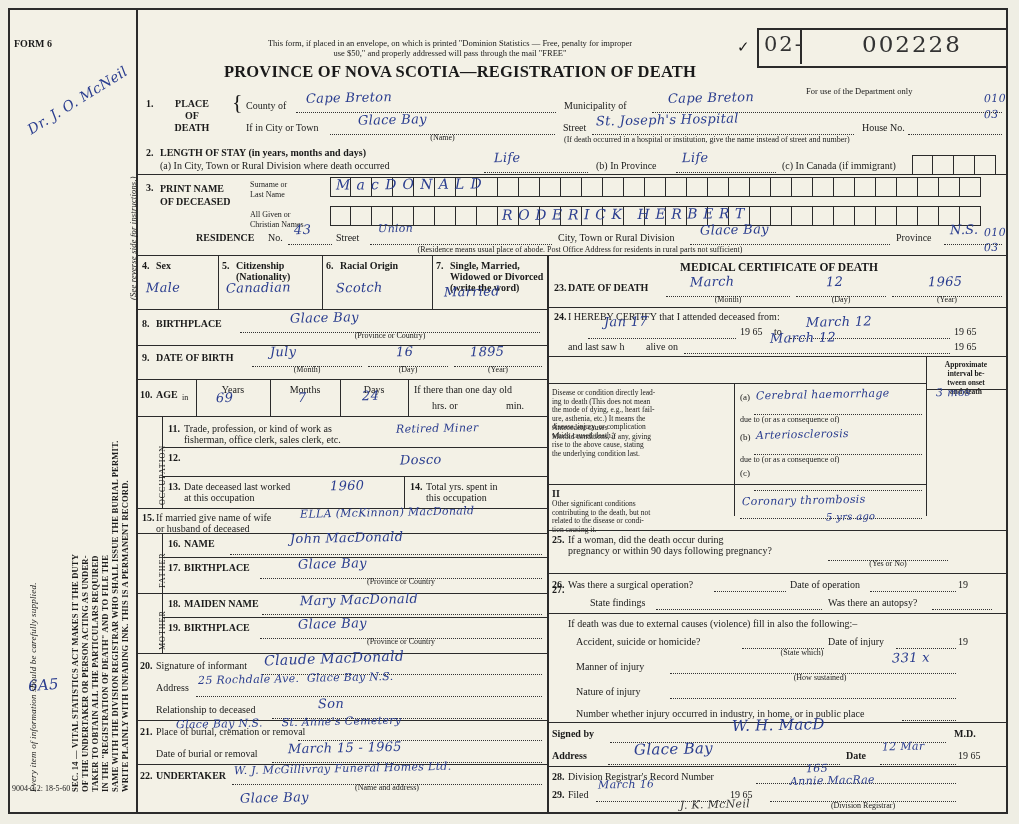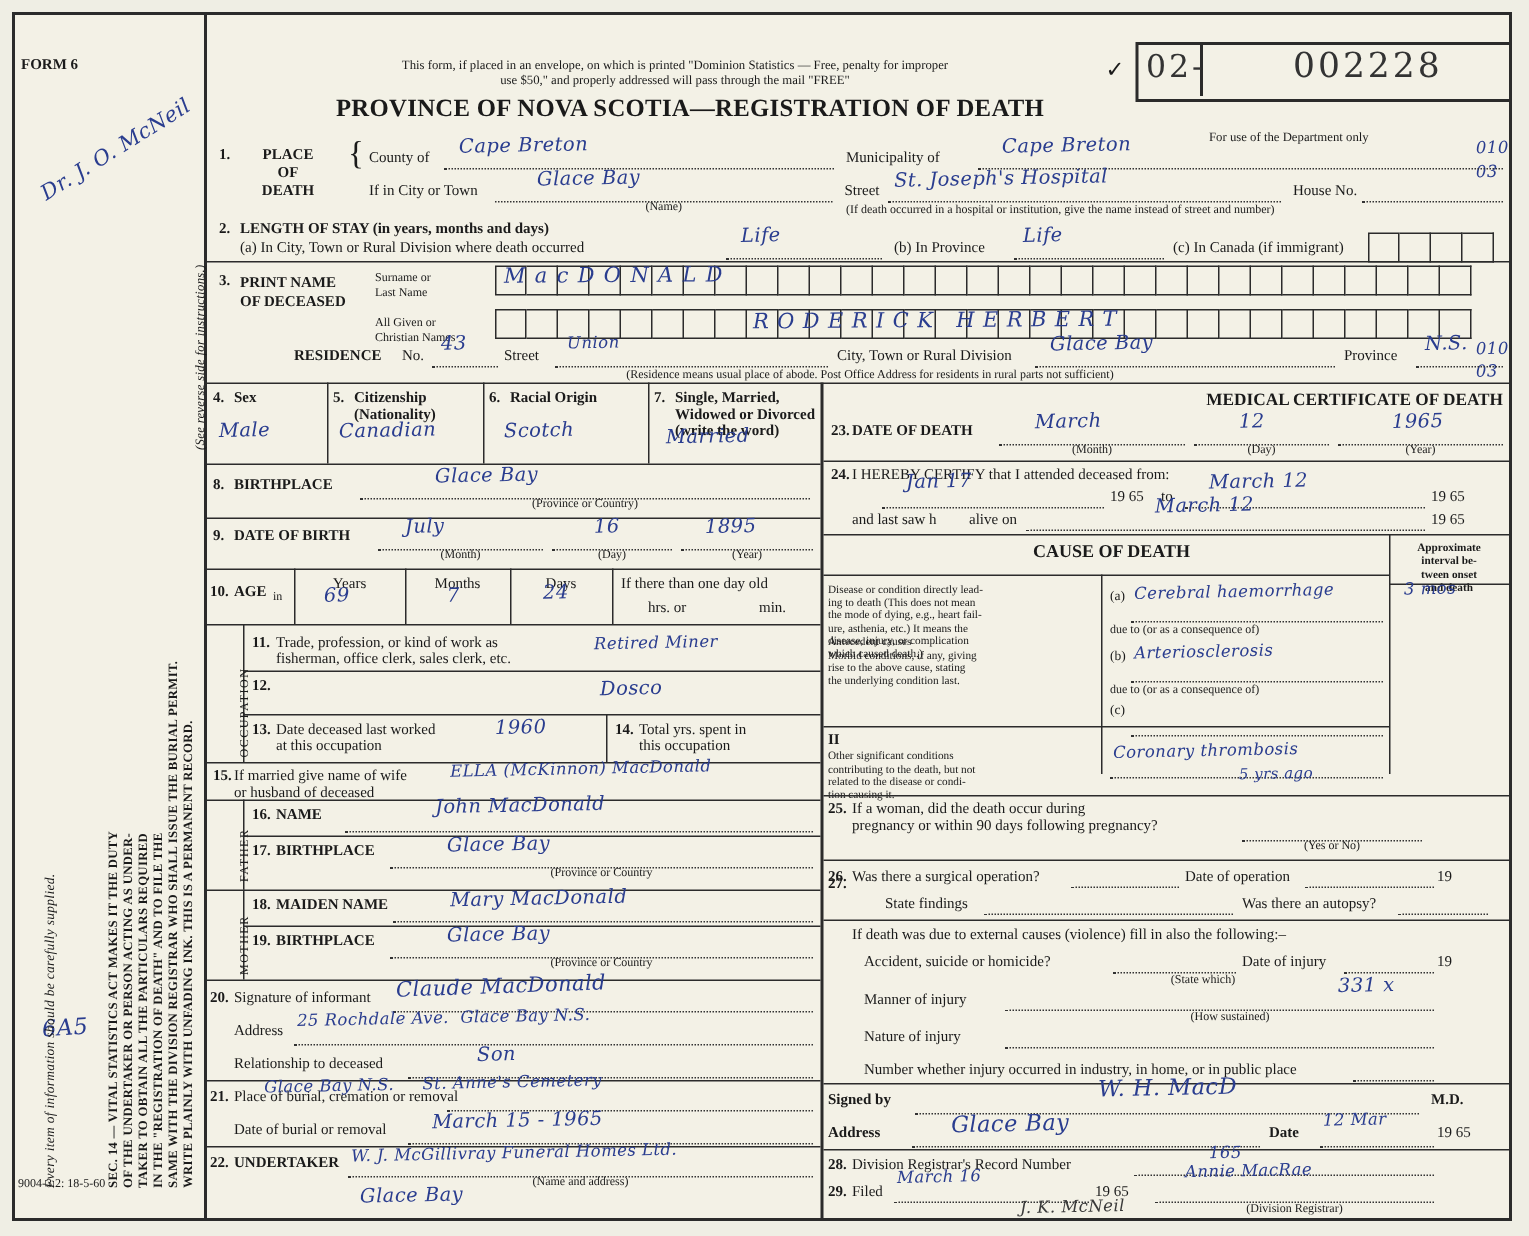--- a/index.html
+++ b/index.html
@@ -383,21 +383,21 @@
   <div class="hw" style="left:288px;top:740px;">March 15 - 1965</div>
   <div class="hrule" style="left:138px;top:764px;width:409px;height:1px;"></div>
 
   <div class="t b" style="left:140px;top:770px;">22.</div>
   <div class="t b" style="left:156px;top:770px;">UNDERTAKER</div>
   <div class="t dotline" style="left:232px;top:772px;width:310px;height:12px;"></div>
   <div class="hw sm" style="left:234px;top:764px;">W. J. McGillivray Funeral Homes Ltd.</div>
   <div class="t sm center" style="left:232px;top:783px;width:310px;">(Name and address)</div>
   <div class="hw" style="left:240px;top:790px;">Glace Bay</div>
 
-  <div class="t b center" style="left:556px;top:262px;width:446px;font-size:11.5px;text-align:right;">MEDICAL CERTIFICATE OF DEATH</div>
+  <div class="t b center" style="left:556px;top:262px;width:446px;font-size:11.5px;">MEDICAL CERTIFICATE OF DEATH</div>
 
   <div class="t b" style="left:554px;top:282px;">23.</div>
   <div class="t b" style="left:568px;top:282px;">DATE OF DEATH</div>
   <div class="t dotline" style="left:666px;top:284px;width:124px;height:12px;"></div>
   <div class="t dotline" style="left:796px;top:284px;width:90px;height:12px;"></div>
   <div class="t dotline" style="left:892px;top:284px;width:110px;height:12px;"></div>
   <div class="hw" style="left:690px;top:274px;">March</div>
   <div class="hw" style="left:826px;top:274px;">12</div>
   <div class="hw" style="left:928px;top:274px;">1965</div>
   <div class="t sm center" style="left:666px;top:295px;width:124px;">(Month)</div>
@@ -414,21 +414,20 @@
   <div class="t dotline" style="left:790px;top:326px;width:160px;height:12px;"></div>
   <div class="hw" style="left:806px;top:314px;">March 12</div>
   <div class="t" style="left:954px;top:326px;">19 65</div>
   <div class="t" style="left:568px;top:341px;">and last saw h</div>
   <div class="t" style="left:646px;top:341px;">alive on</div>
   <div class="t dotline" style="left:684px;top:341px;width:266px;height:12px;"></div>
   <div class="hw" style="left:770px;top:330px;">March 12</div>
   <div class="t" style="left:954px;top:341px;">19 65</div>
   <div class="hrule" style="left:549px;top:356px;width:457px;height:1px;"></div>
 
-  <div class="t b center" style="left:556px;top:362px;width:370px;font-size:12px;">CAUSE OF DEATH</div>
   <div class="vrule" style="left:926px;top:356px;width:1px;height:160px;"></div>
   <div class="t b center" style="left:928px;top:360px;width:76px;font-size:7.5px;line-height:9px;">Approximate
 interval be-
 tween onset
 and death</div>
   <div class="hrule" style="left:549px;top:383px;width:377px;height:1px;"></div>
   <div class="hrule" style="left:926px;top:389px;width:80px;height:1px;"></div>
 
   <div class="t" style="left:552px;top:389px;width:178px;font-size:7.5px;line-height:8.6px;">Disease or condition directly lead-
 ing to death (This does not mean

